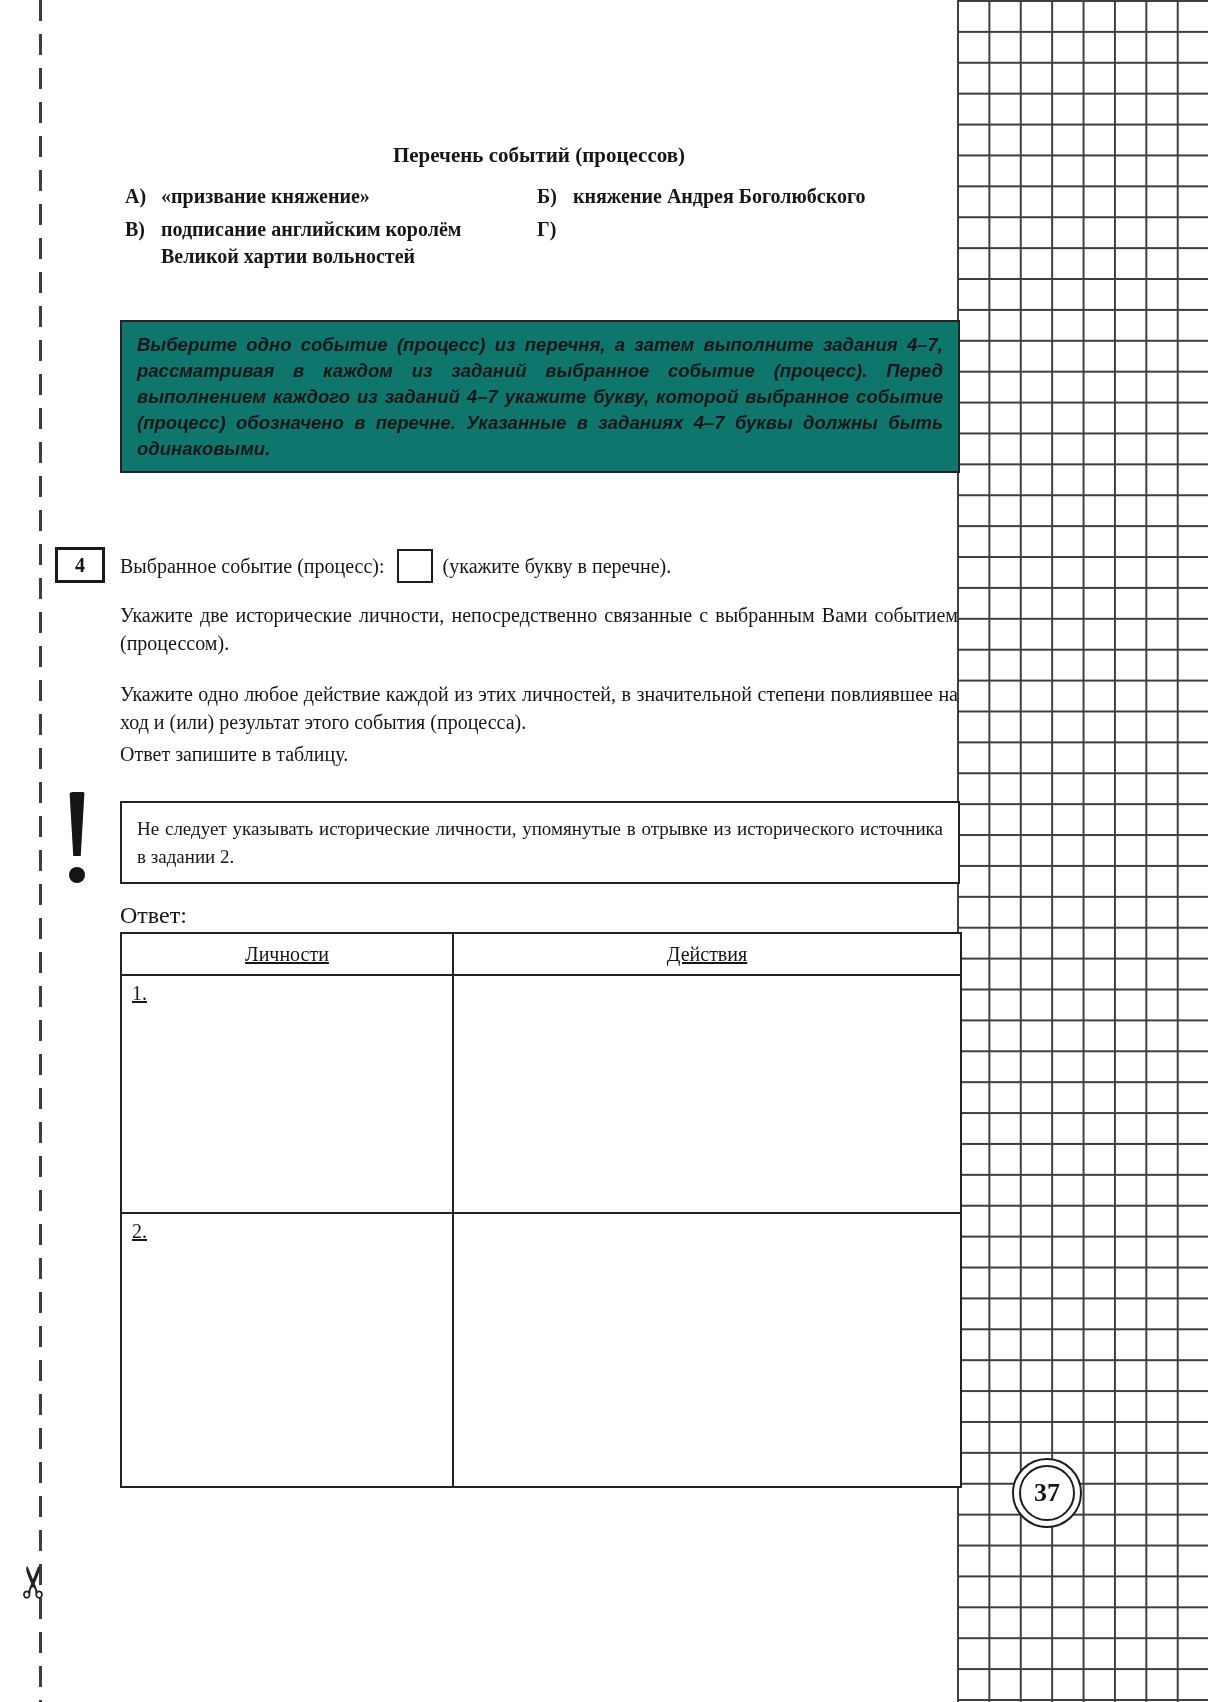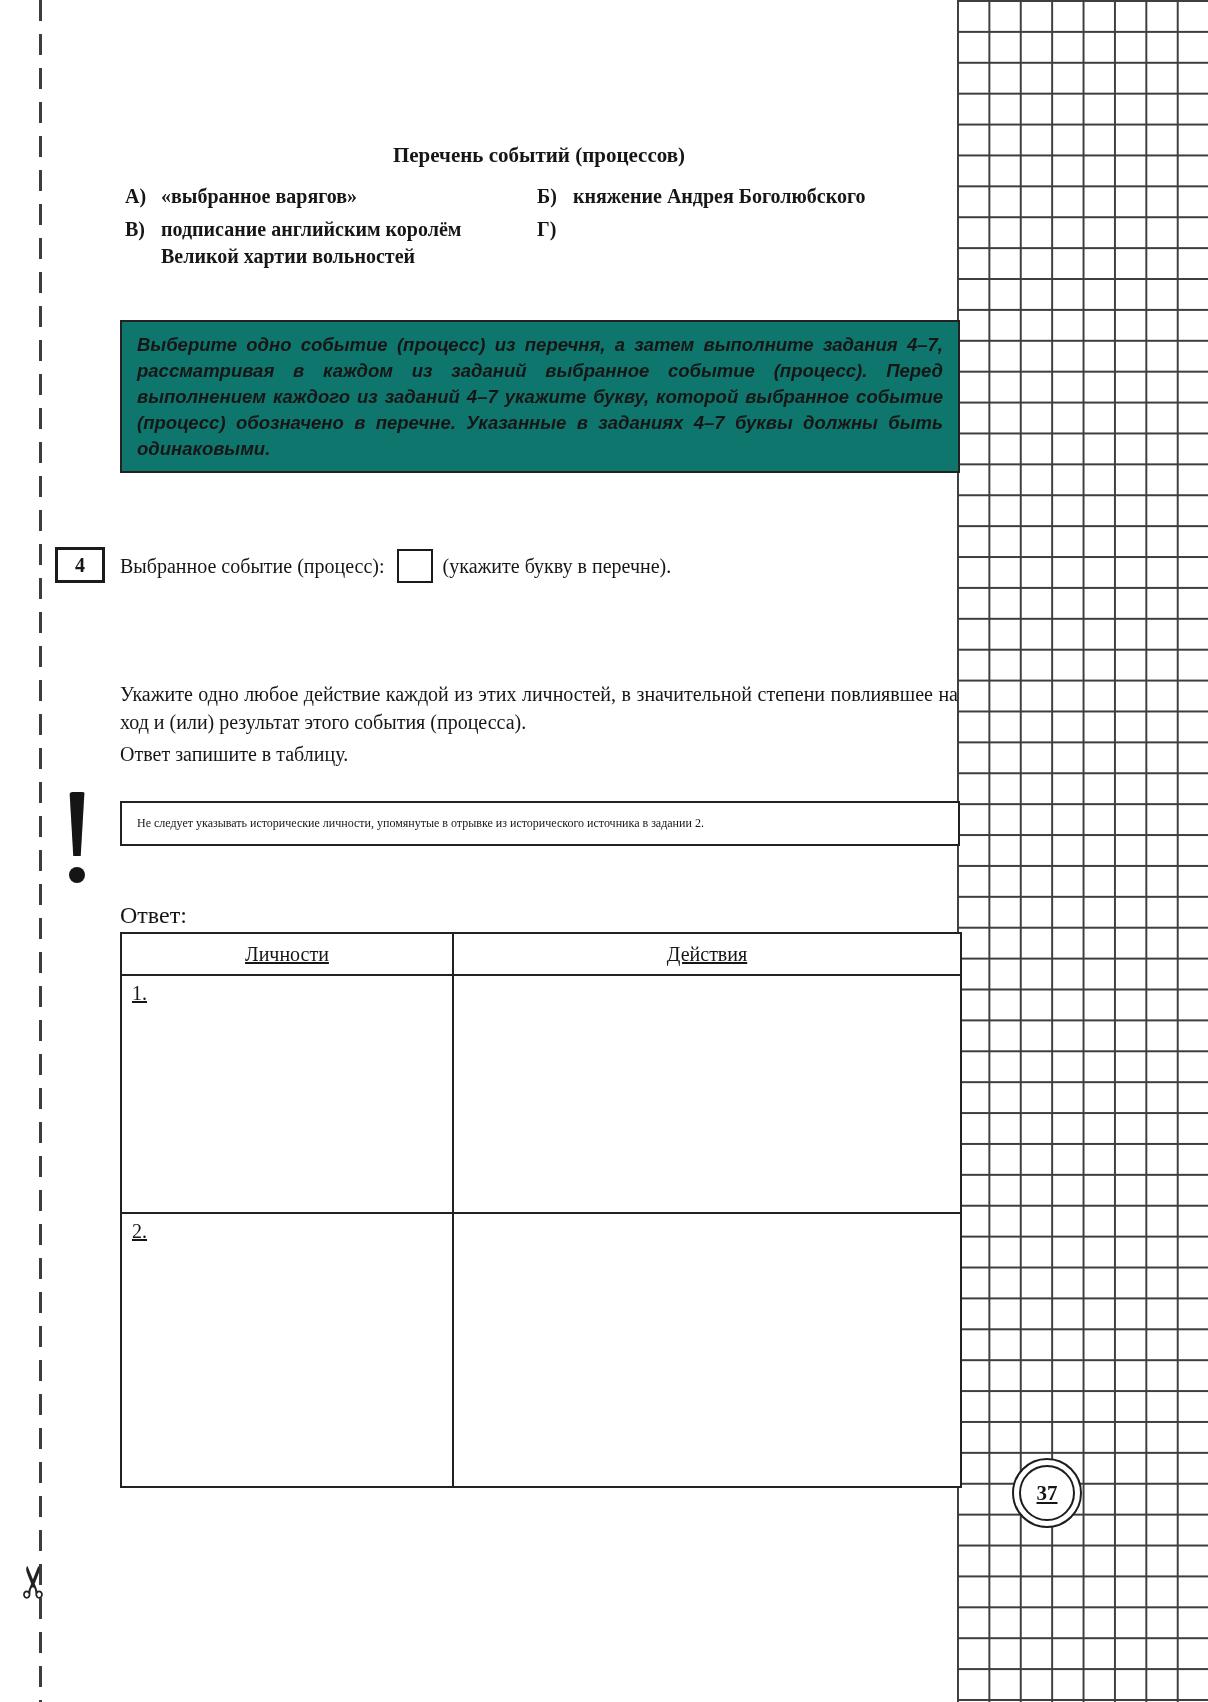--- a/index.html
+++ b/index.html
@@ -13,21 +13,21 @@
     text-align:center;color:#222;transform:rotate(-90deg);font-family:"DejaVu Sans",sans-serif;}
 
   
   .grid-strip{position:absolute;left:957px;top:0;width:251px;height:1702px;background-color:#fff;
     background-image:linear-gradient(to right,#3e3e3e 1.6px,transparent 1.6px),
                      linear-gradient(to bottom,#3e3e3e 1.6px,transparent 1.6px);
     background-size:31.4px 30.9px;}
   .page-badge{position:absolute;left:1012px;top:1458px;width:66px;height:66px;border-radius:50%;
     border:2.5px solid #1d1d1d;background:#fff;display:flex;align-items:center;justify-content:center;}
   .page-badge-inner{width:52px;height:52px;border-radius:50%;border:2px solid #1d1d1d;
-    display:flex;align-items:center;justify-content:center;font-size:21px;font-weight:bold;text-decoration:underline;}
+    display:flex;align-items:center;justify-content:center;font-size:26px;font-weight:bold;}
 
   
   .events-title{position:absolute;left:120px;top:143px;width:838px;text-align:center;font-weight:bold;font-size:21px;}
   .events-list{position:absolute;left:125px;top:183px;width:833px;display:grid;
     grid-template-columns:412px 1fr;row-gap:7px;font-size:20px;font-weight:bold;line-height:1.32;}
   .event-item{display:flex;align-items:flex-start;}
   .event-letter{flex:0 0 30px;width:30px;}
   .event-text{padding-left:6px;}
   .event-text.narrow{max-width:320px;}
 
@@ -45,21 +45,21 @@
 
   .para{position:absolute;left:120px;width:838px;font-size:20px;line-height:1.42;text-align:justify;}
 
   
   .excl{position:absolute;left:66px;top:792px;width:22px;}
   .excl-bar{width:17px;height:64px;background:#151515;margin:0 auto;
     clip-path:polygon(6% 0,94% 0,72% 100%,28% 100%);border-radius:4px;}
   .excl-dot{width:16px;height:16px;border-radius:50%;background:#151515;margin:11px auto 0;}
 
   .warning-box{position:absolute;left:120px;top:801px;width:806px;border:2.5px solid #222;
-    padding:12px 15px;font-size:12px;line-height:1.45;text-align:justify;background:#fff;}
+    padding:12px 15px;font-size:19px;line-height:1.45;text-align:justify;background:#fff;}
 
   
   .answer-label{position:absolute;left:120px;top:902px;font-size:24px;}
   .answer-table{position:absolute;left:120px;top:932px;width:842px;border-collapse:collapse;table-layout:fixed;background:#fff;}
   .answer-table th,.answer-table td{border:2px solid #222;font-size:20px;font-weight:normal;
     vertical-align:top;text-align:left;padding:6px 10px;text-decoration:underline;}
   .answer-table th{text-align:center;vertical-align:middle;height:30px;padding:5px;}
   .col-person{width:320px;}
   .row-1 td{height:224px;}
   .row-2 td{height:260px;}
@@ -76,21 +76,21 @@
 
   <div class="page-badge">
     <div class="page-badge-inner">37</div>
   </div>
 
   <div class="events-title">Перечень событий (процессов)</div>
 
   <div class="events-list">
     <div class="event-item">
       <span class="event-letter">А)</span>
-      <span class="event-text">«выбранное варягов»</span>
+      <span class="event-text">«призвание княжение»</span>
     </div>
     <div class="event-item">
       <span class="event-letter">Б)</span>
       <span class="event-text">княжение Андрея Боголюбского</span>
     </div>
     <div class="event-item">
       <span class="event-letter">В)</span>
       <span class="event-text narrow">подписание английским королём Великой хартии вольностей</span>
     </div>
     <div class="event-item">
@@ -99,20 +99,21 @@
   </div>
 
   <div class="instruction-box">Выберите одно событие (процесс) из перечня, а затем выполните задания 4–7, рассматривая в каждом из заданий выбранное событие (процесс). Перед выполнением каждого из заданий 4–7 укажите букву, которой выбранное событие (процесс) обозначено в перечне. Указанные в заданиях 4–7 буквы должны быть одинаковыми.</div>
 
   <div class="task-num">4</div>
 
   <div class="chosen-line">
     <span>Выбранное событие (процесс):</span><span class="letter-box"></span><span>(укажите букву в перечне).</span>
   </div>
 
+  <div class="para" style="top:601px;">Укажите две исторические личности, непосредственно связанные с выбранным Вами событием (процессом).</div>
   <div class="para" style="top:680px;">Укажите одно любое действие каждой из этих личностей, в значительной степени повлиявшее на ход и (или) результат этого события (процесса).</div>
   <div class="para" style="top:740px;">Ответ запишите в таблицу.</div>
 
   <div class="excl">
     <div class="excl-bar"></div>
     <div class="excl-dot"></div>
   </div>
 
   <div class="warning-box">Не следует указывать исторические личности, упомянутые в отрывке из исторического источника в задании 2.</div>
 

